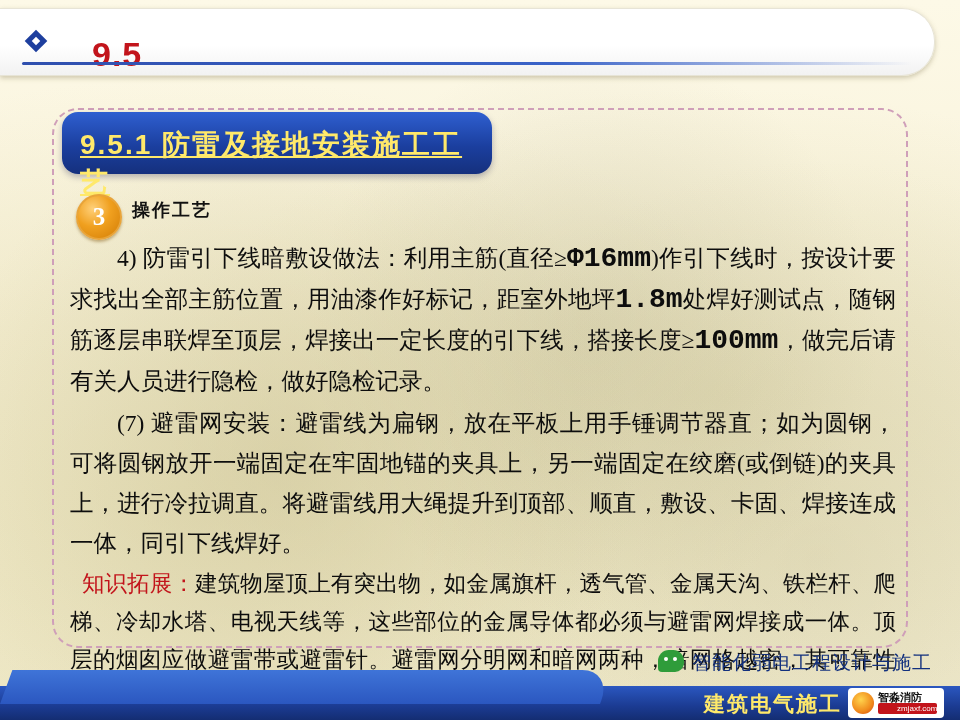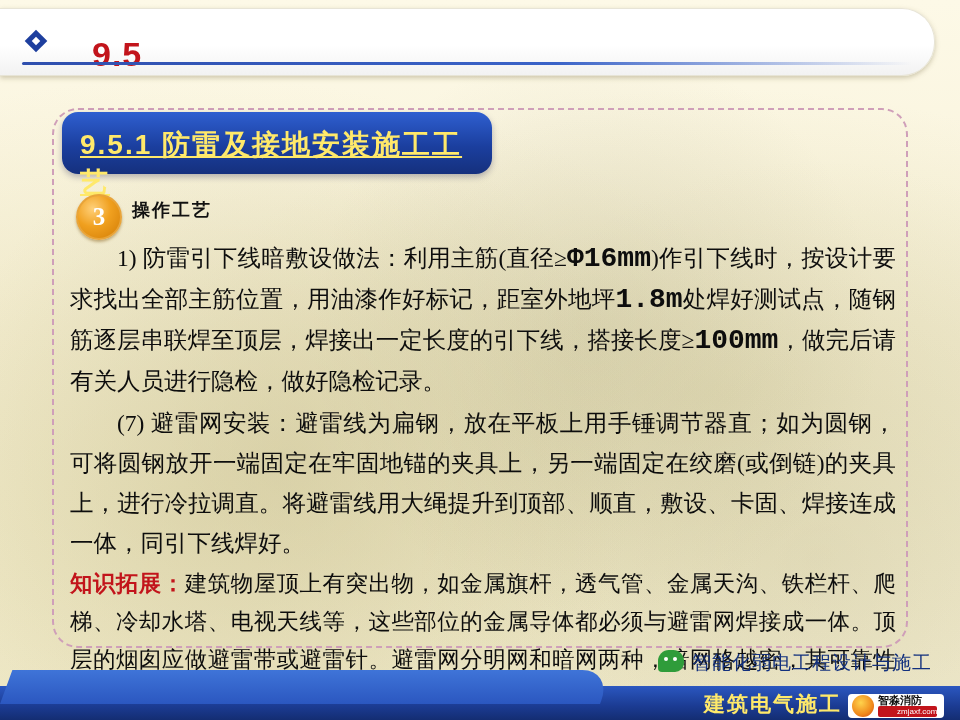--- a/index.html
+++ b/index.html
@@ -167,21 +167,22 @@
   }
   .body-text p {
     margin: 0 0 2px 0;
     text-indent: 2em;
   }
   .body-text p.no-indent {
     text-indent: 0;
   }
   .tip-label {
     color: #c2141b;
-    font-weight: bold;
+    font-weight: normal;
+    margin-left: 12px;
   }
   .tip-para {
     font-size: 22.5px;
     line-height: 38px;
   }
   b.inline-bold {
     font-family: Liberation Mono, monospace;
     font-weight: bold;
     font-size: 28px;
   }
@@ -243,21 +244,21 @@
     right: 118px; bottom: 2px;
     font-family: "Liberation Sans", sans-serif;
     font-weight: bold;
     font-size: 21px;
     color: #ffe96a;
     letter-spacing: 2px;
   }
   .footer-logo {
     position: absolute;
     right: 16px; bottom: 2px;
-    width: 96px; height: 24px;
+    width: 96px; height: 30px;
     background: #ffffff;
     border-radius: 4px;
     display: flex;
     align-items: center;
     gap: 4px;
     padding: 0 4px;
     box-sizing: border-box;
   }
   .footer-logo .lg-mark {
     width: 22px; height: 22px;
@@ -309,21 +310,21 @@
   <div class="subtitle-box">
     <div class="subtitle-text">9.5.1 防雷及接地安装施工工艺</div>
   </div>
 
   <div class="step-circle">
     <span>3</span>
   </div>
   <div class="step-label">操作工艺</div>
 
   <div class="body-text">
-    <p><span>1) 防雷引下线暗敷设做法：利用主筋(直径≥</span><b class="inline-bold">Φ16mm</b><span>)作引下线时，按设计要求找出全部主筋位置，用油漆作好标记，距室外地坪</span><b class="inline-bold">1.8m</b><span>处焊好测试点，随钢筋逐层串联焊至顶层，焊接出一定长度的引下线，搭接长度≥</span><b class="inline-bold">100mm</b><span>，做完后请有关人员进行隐检，做好隐检记录。</span></p>
+    <p><span>4) 防雷引下线暗敷设做法：利用主筋(直径≥</span><b class="inline-bold">Φ16mm</b><span>)作引下线时，按设计要求找出全部主筋位置，用油漆作好标记，距室外地坪</span><b class="inline-bold">1.8m</b><span>处焊好测试点，随钢筋逐层串联焊至顶层，焊接出一定长度的引下线，搭接长度≥</span><b class="inline-bold">100mm</b><span>，做完后请有关人员进行隐检，做好隐检记录。</span></p>
 
     <p>(7) 避雷网安装：避雷线为扁钢，放在平板上用手锤调节器直；如为圆钢，可将圆钢放开一端固定在牢固地锚的夹具上，另一端固定在绞磨(或倒链)的夹具上，进行冷拉调直。将避雷线用大绳提升到顶部、顺直，敷设、卡固、焊接连成一体，同引下线焊好。</p>
 
     <p class="tip-para no-indent"><span class="tip-label">知识拓展：</span><span>建筑物屋顶上有突出物，如金属旗杆，透气管、金属天沟、铁栏杆、爬梯、冷却水塔、电视天线等，这些部位的金属导体都必须与避雷网焊接成一体。顶层的烟囱应做避雷带或避雷针。避雷网分明网和暗网两种，暗网格越密，其可靠性越好</span></p>
   </div>
 
   <div class="footer-wechat">
     <div class="wechat-icon"></div>
     <div class="footer-wechat-text">智能化弱电工程设计与施工</div>
   </div>

